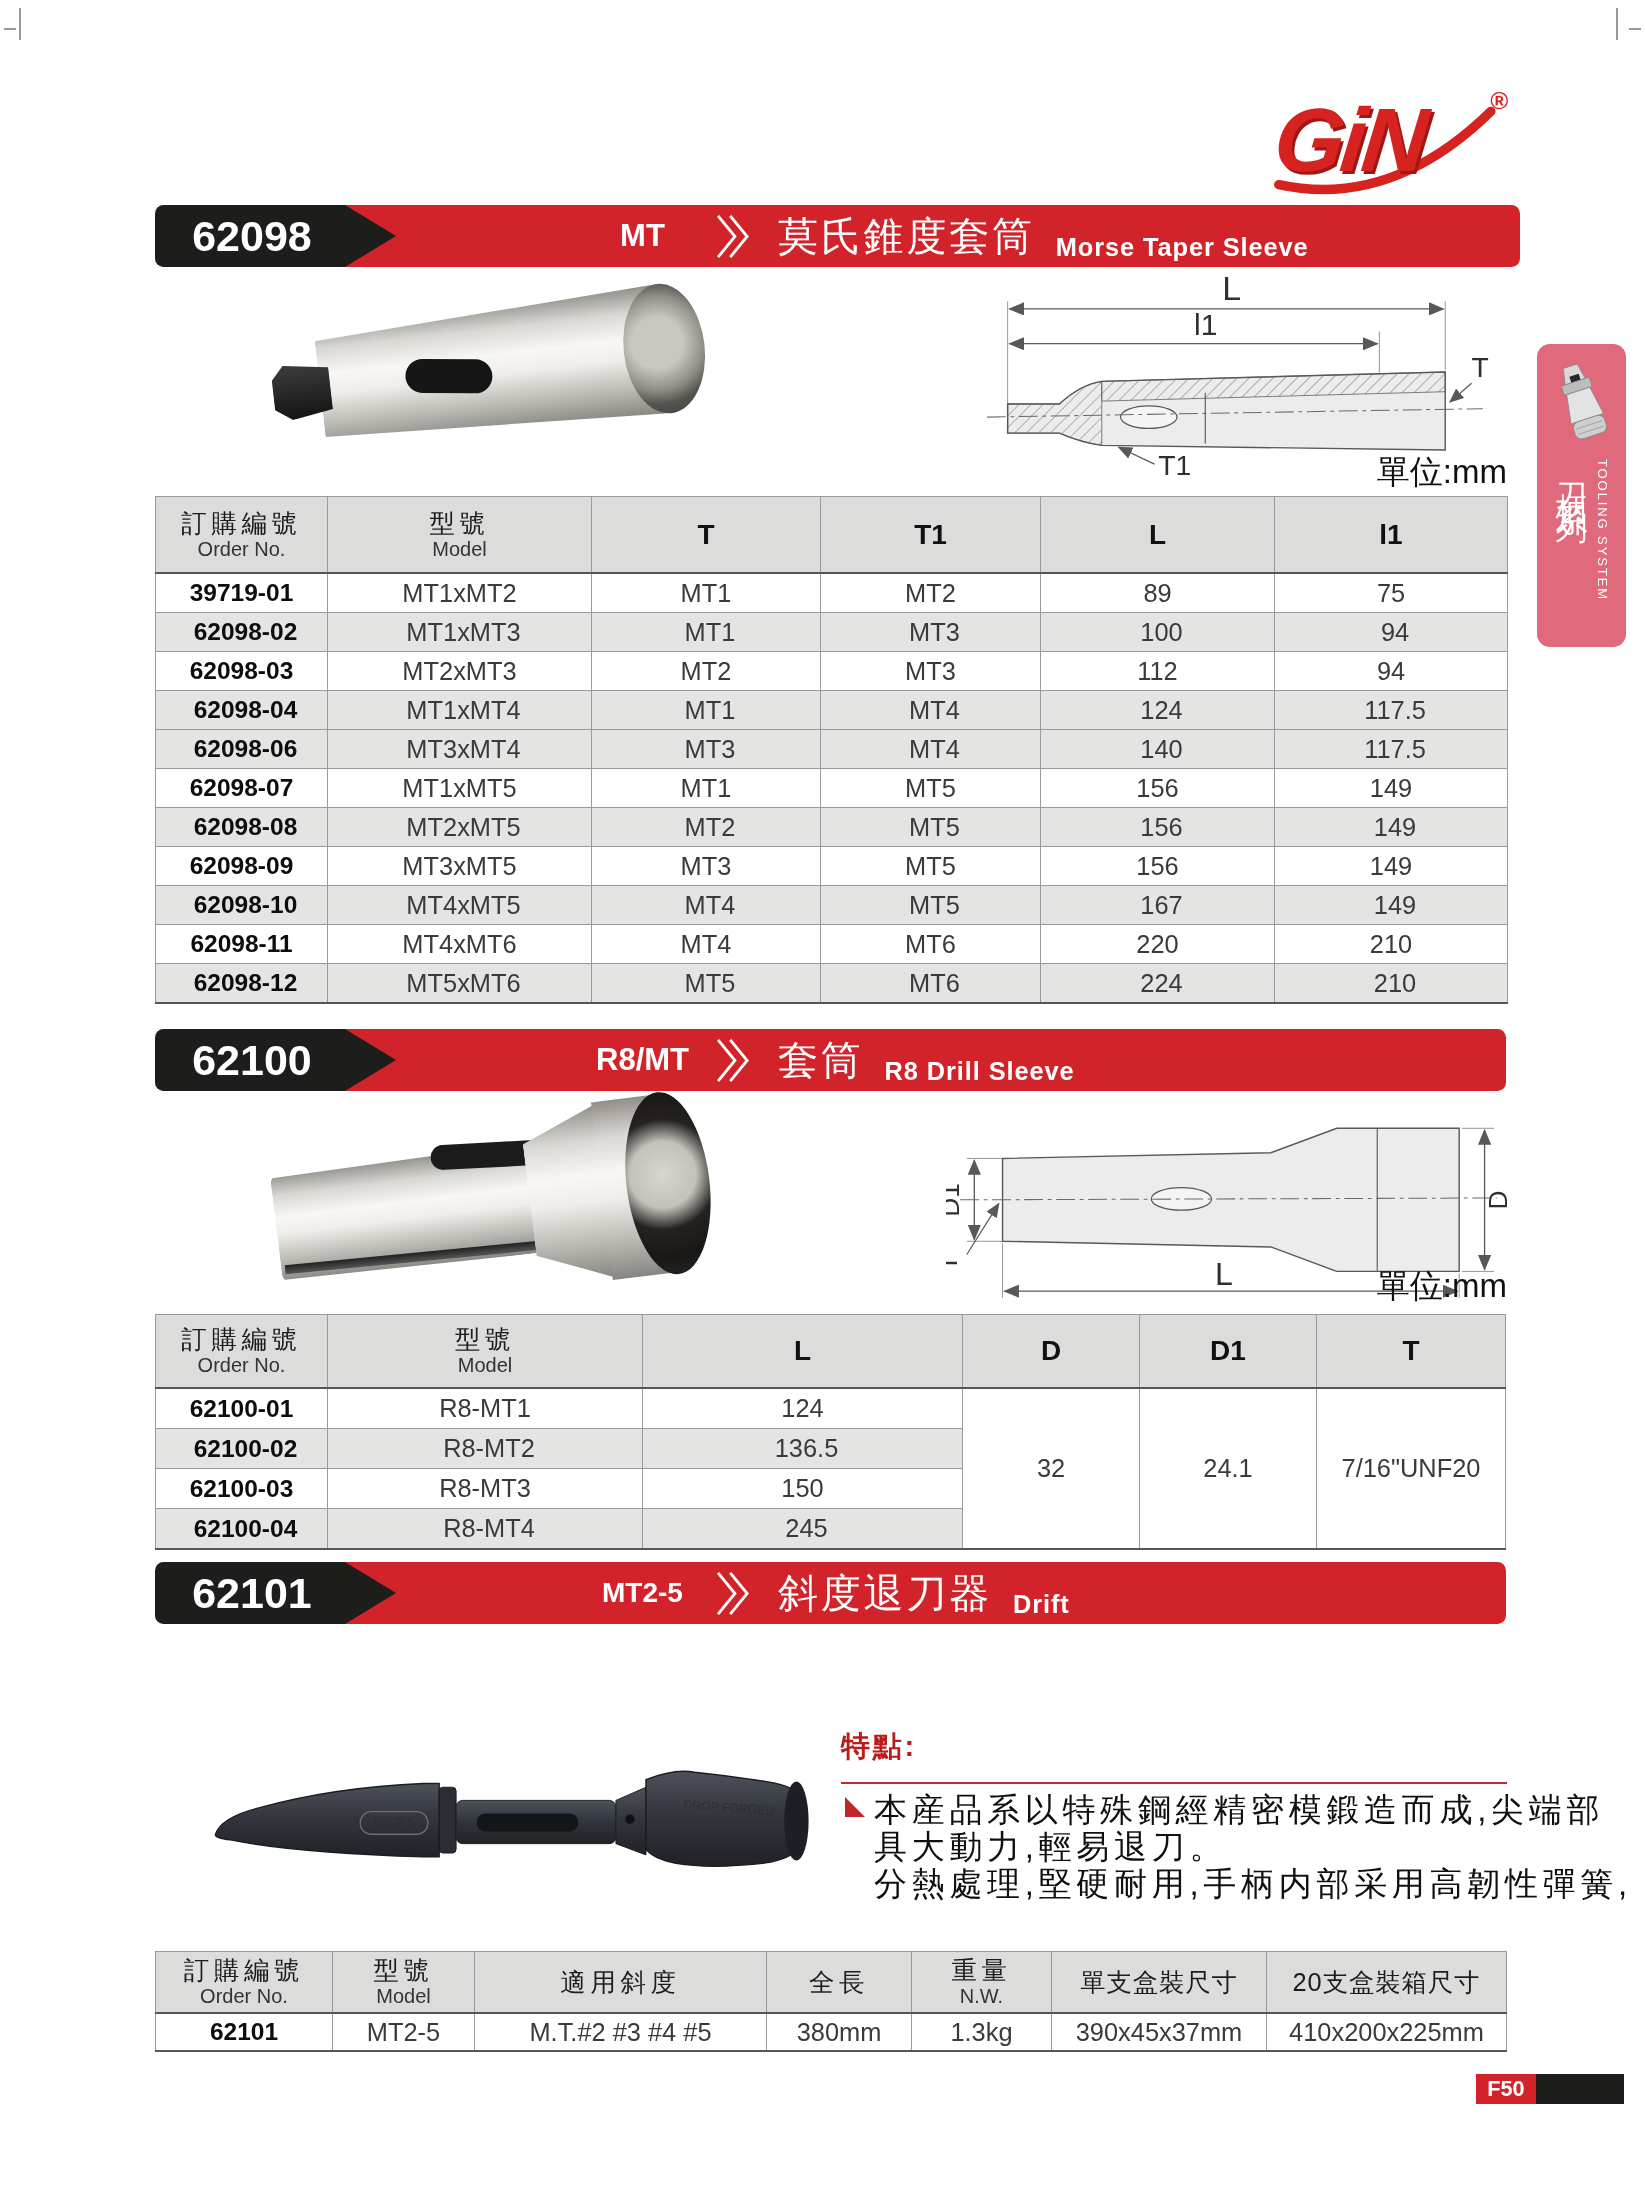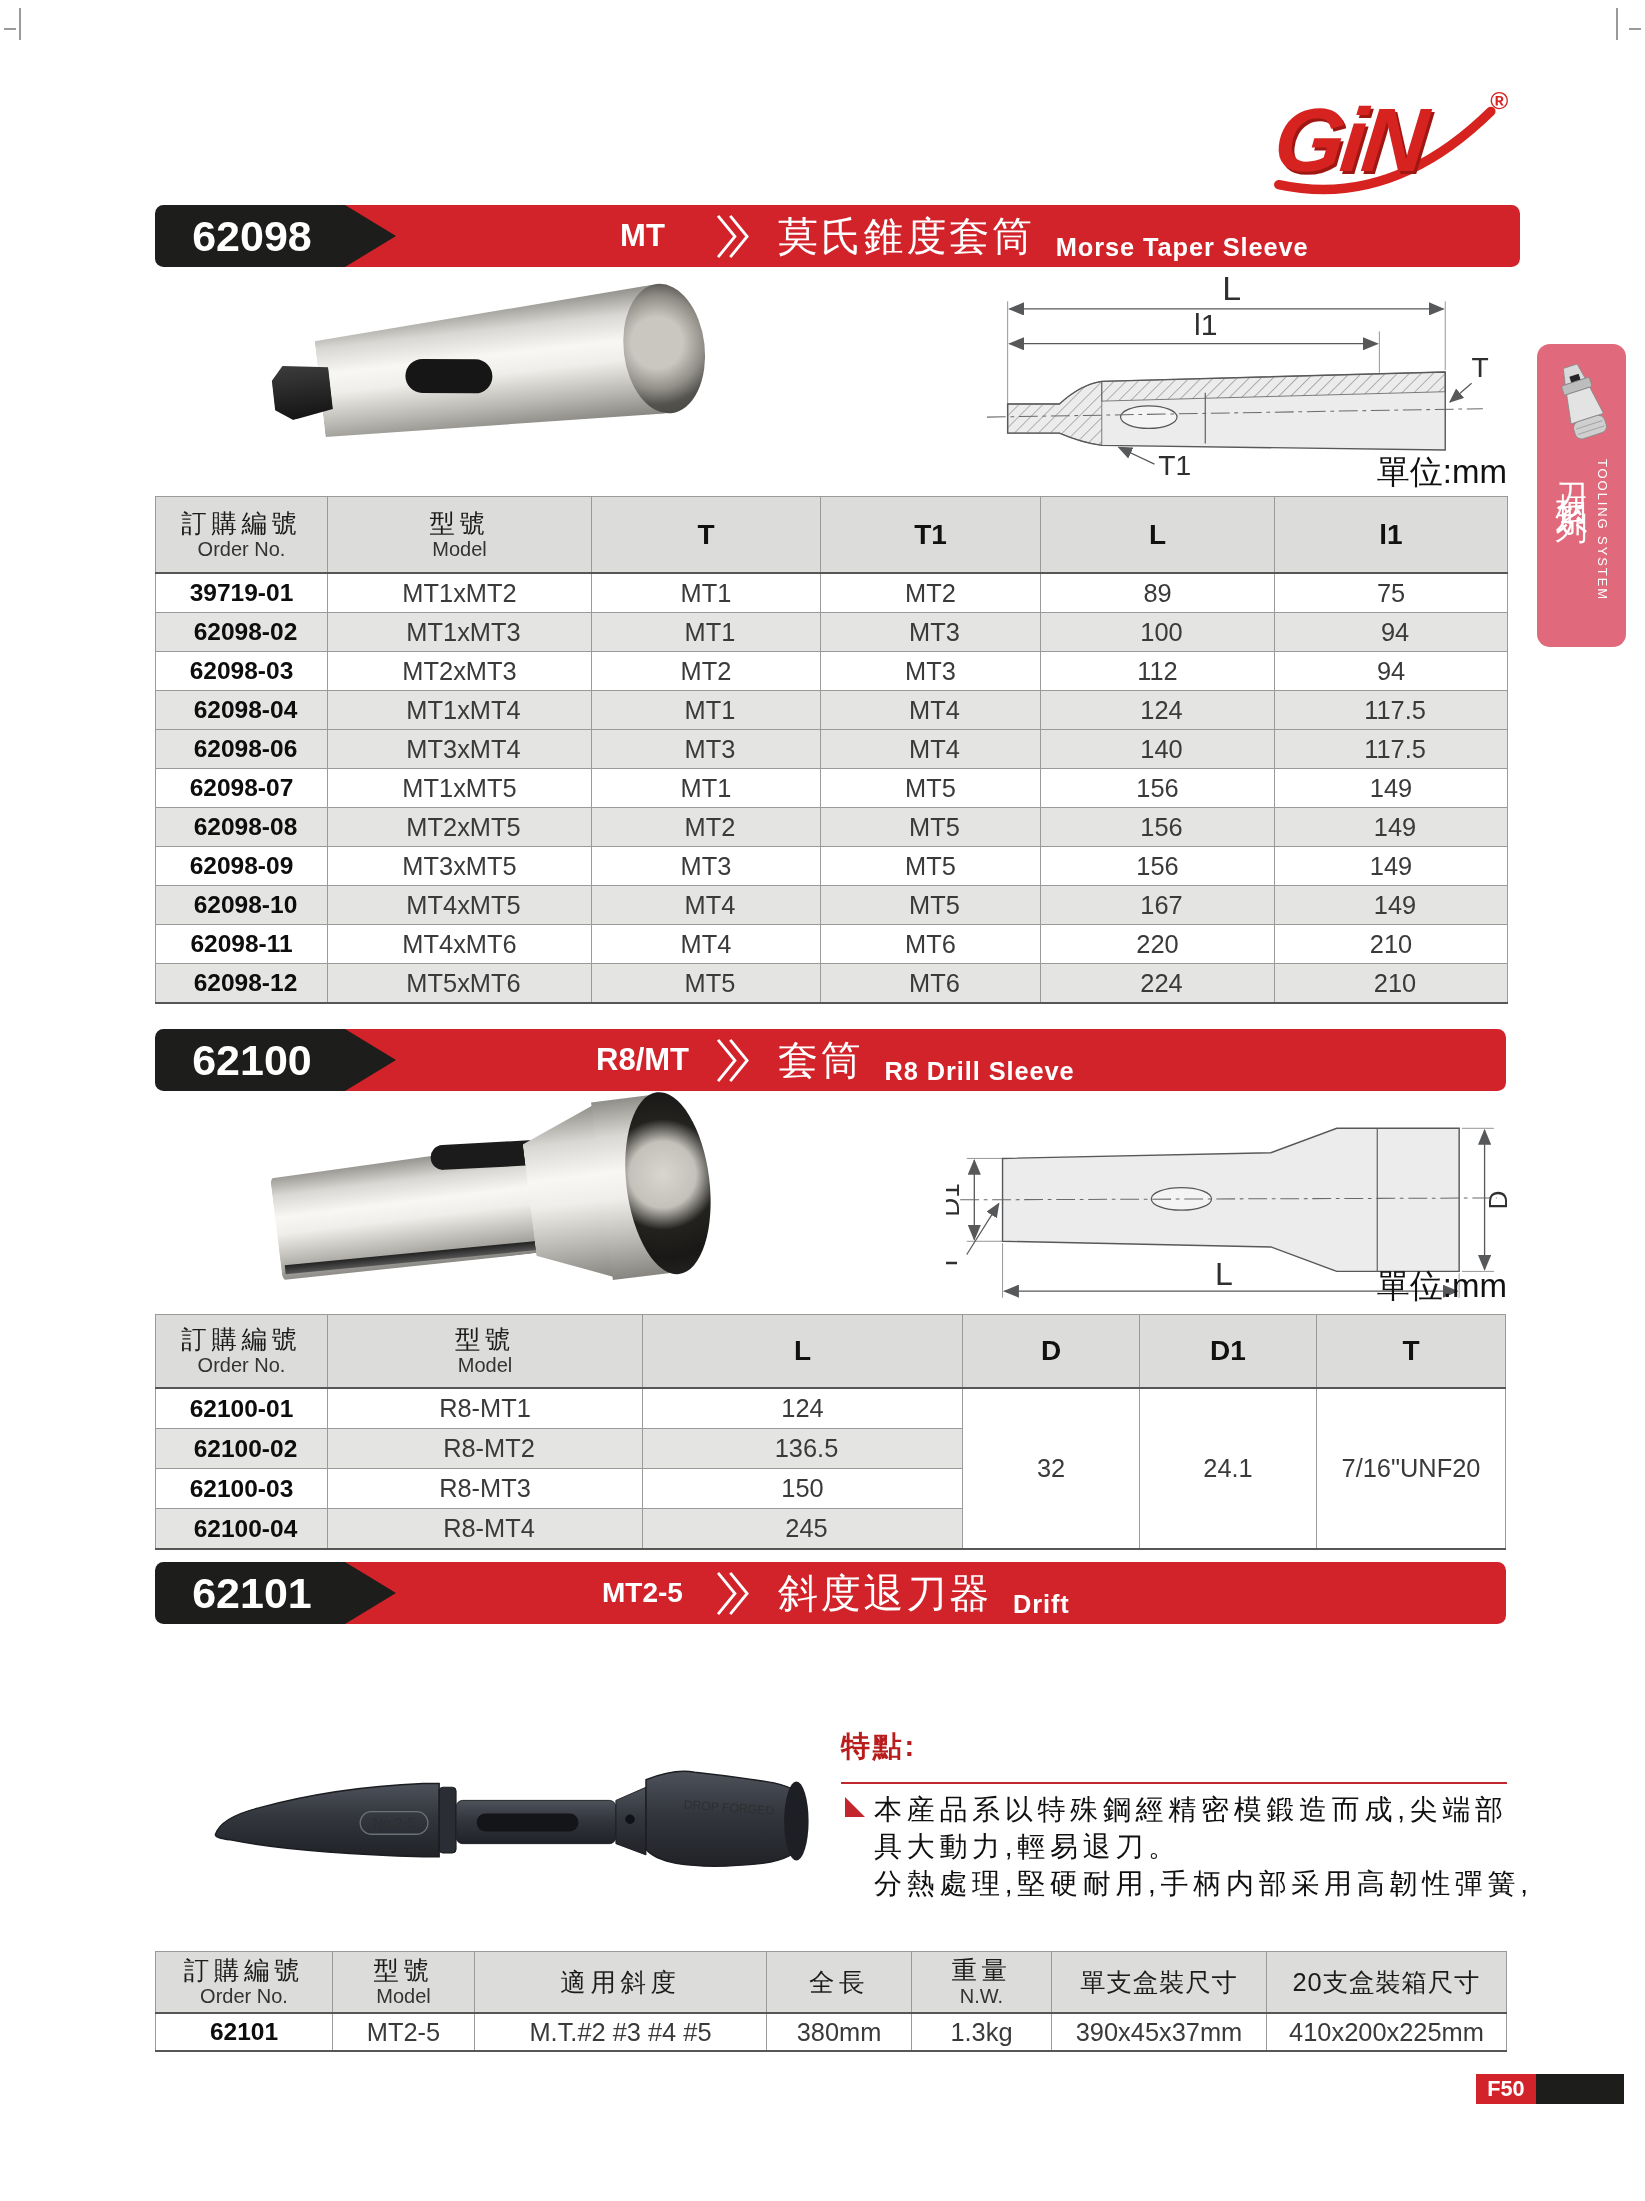--- a/index.html
+++ b/index.html
@@ -55,21 +55,21 @@
   .spec-table td.wcell{background:#ffffff;}
   .t1 td{height:38px;} .t1 thead th{height:75px;}
   .t2 td{height:39px;} .t2 thead th{height:72px;}
   .t3 td{height:36px;} .t3 thead th{height:60px;}
 
   
   .feat-title{position:absolute;left:841px;top:1727px;font-size:29px;font-weight:bold;color:#b91c1c;letter-spacing:2.8px;}
   .feat-line{position:absolute;left:841px;top:1782px;width:666px;height:1.9px;background:#c1272d;}
   .feat-tri{position:absolute;left:845px;top:1797px;width:20px;height:20px;background:#c1272d;
             clip-path:polygon(0 0,100% 100%,0 100%);}
-  .feat-text{position:absolute;left:874px;top:1791px;font-size:28px;color:#101010;letter-spacing:4.7px;line-height:37px;}
+  .feat-text{position:absolute;left:874px;top:1791px;font-size:33px;color:#101010;letter-spacing:4.7px;line-height:37px;}
   .feat-text div{white-space:nowrap;}
 
   
   .photo{position:absolute;}
   .silver{background:linear-gradient(180deg,#908e88 0%,#d8d7d3 20%,#f8f7f4 40%,#efeeea 55%,#b8b6b0 80%,#87857f 100%);}
 
   
   .f50red{position:absolute;left:1476px;top:2074px;width:60px;height:30px;background:#d2232a;color:#fff;
           font-size:21.7px;font-weight:bold;text-align:center;line-height:30px;}
   .f50blk{position:absolute;left:1536px;top:2074px;width:88px;height:30px;background:#1d1d1b;}

